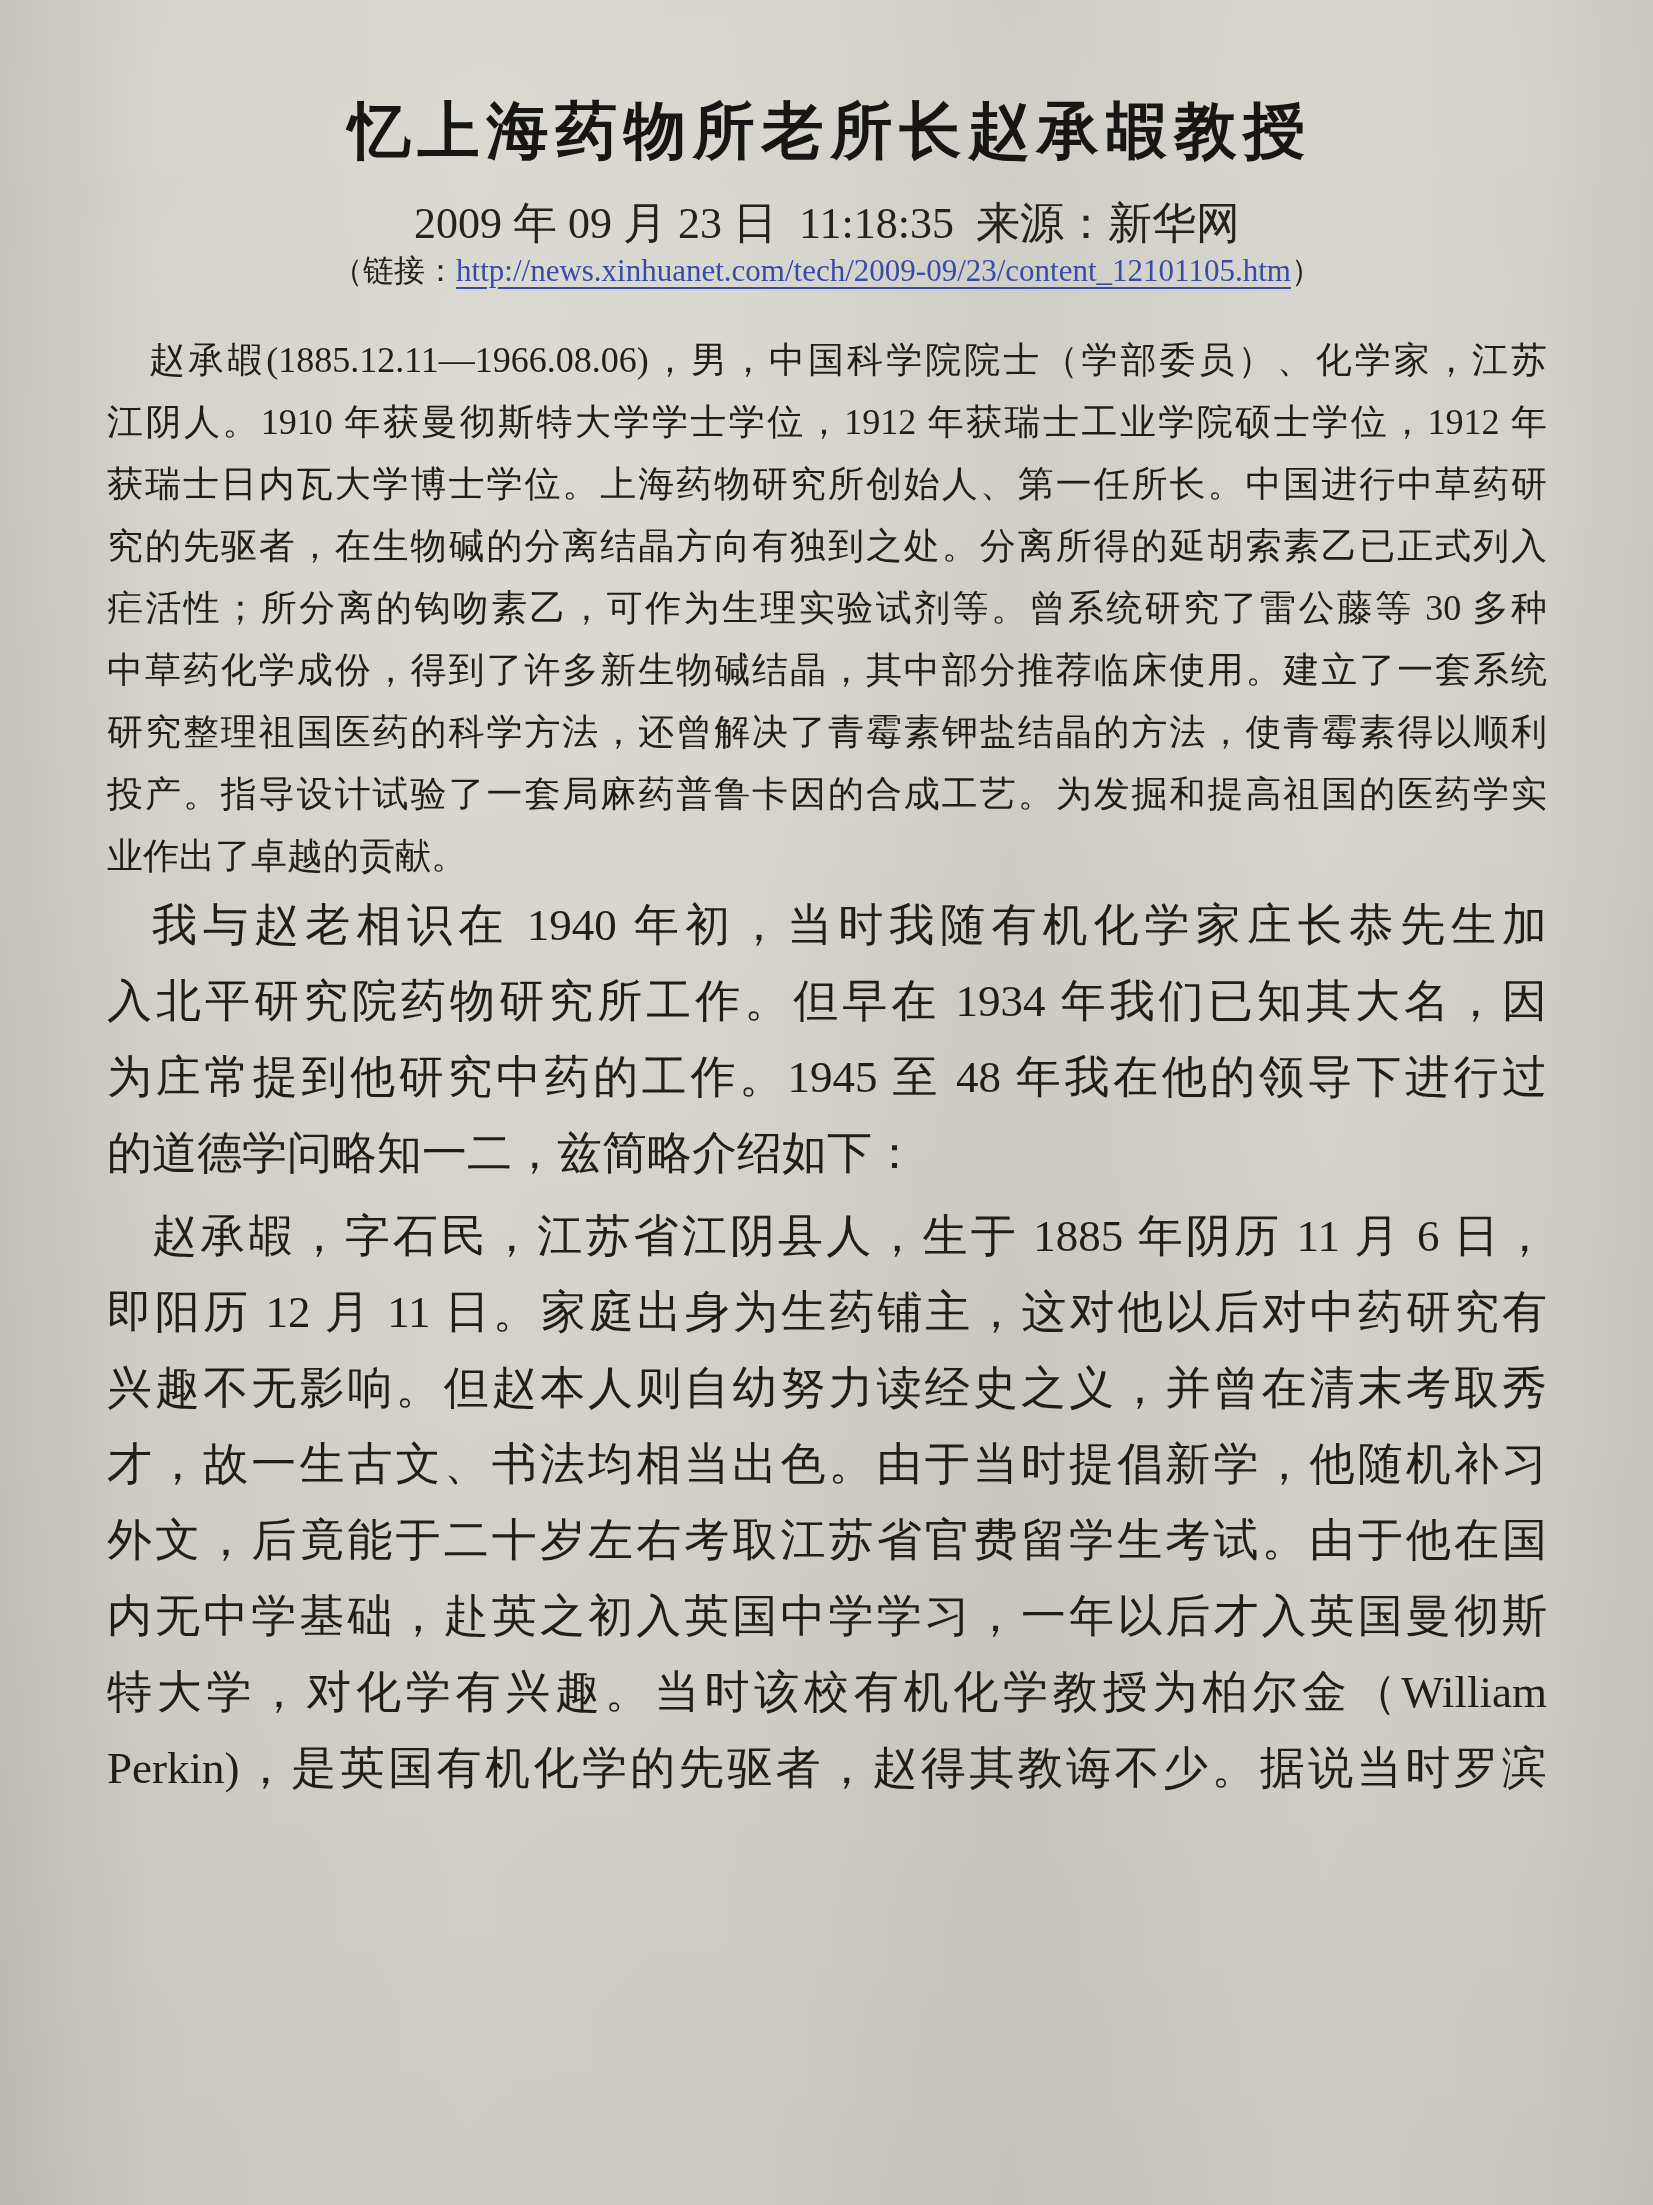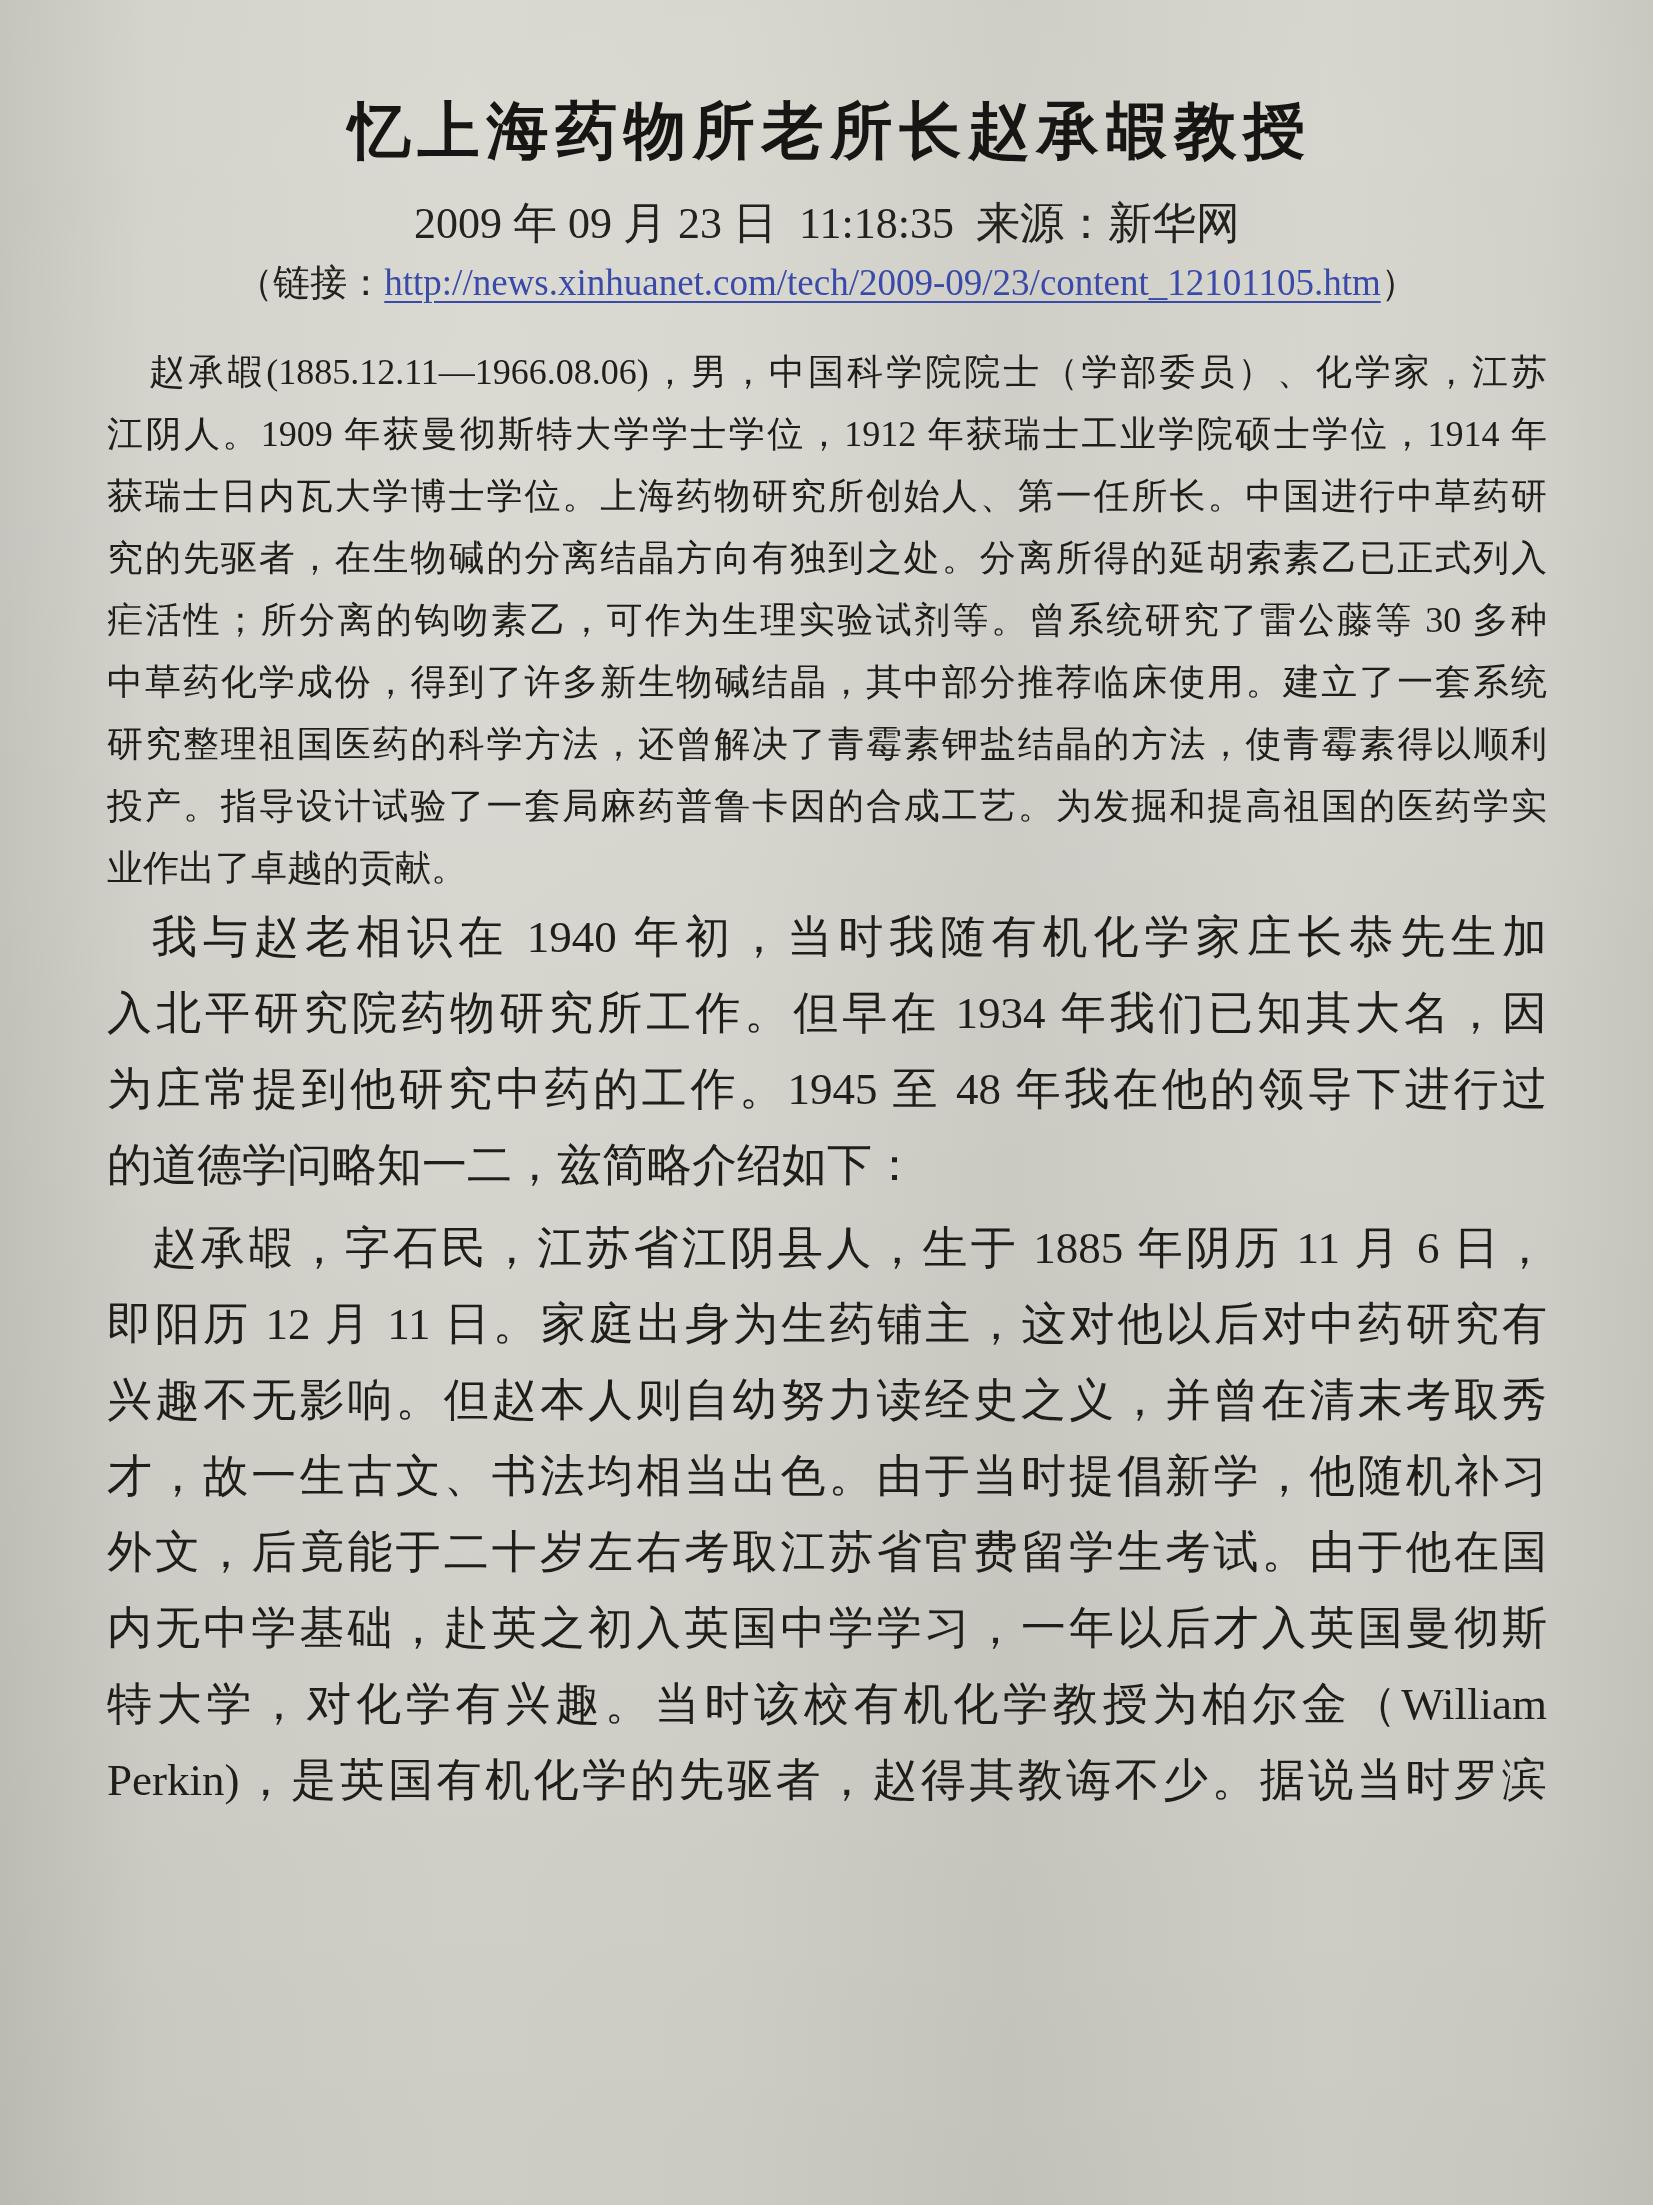--- a/index.html
+++ b/index.html
@@ -40,22 +40,22 @@
   }
   .meta {
     margin-top: 43px;
     font-size: 44px;
     line-height: 38px;
     text-align: center;
     white-space: pre-wrap;
     color: #24221f;
   }
   .link-line {
-    margin-top: 20px;
-    font-size: 37px;
+    margin-top: 8px;
+    font-size: 31px;
     line-height: 39px;
     text-align: center;
     color: #24221f;
     white-space: nowrap;
   }
   .link-line a {
     color: #3a4aa8;
     text-decoration: underline;
     text-decoration-thickness: 2px;
     text-underline-offset: 6px;
@@ -85,21 +85,21 @@
   <div class="content">
 
     <h1 class="title">忆上海药物所老所长赵承嘏教授</h1>
 
     <div class="meta">2009 年 09 月 23 日  11:18:35  来源：新华网</div>
 
     <div class="link-line"><span>（链接：</span><a>http://news.xinhuanet.com/tech/2009-09/23/content_12101105.htm</a><span>）</span></div>
 
     <section class="para small">
       <div class="line first">赵承嘏(1885.12.11—1966.08.06)，男，中国科学院院士（学部委员）、化学家，江苏</div>
-      <div class="line">江阴人。1909 年获曼彻斯特大学学士学位，1912 年获瑞士工业学院硕士学位，1914 年</div>
+      <div class="line">江阴人。1910 年获曼彻斯特大学学士学位，1912 年获瑞士工业学院硕士学位，1912 年</div>
       <div class="line">获瑞士日内瓦大学博士学位。上海药物研究所创始人、第一任所长。中国进行中草药研</div>
       <div class="line">究的先驱者，在生物碱的分离结晶方向有独到之处。分离所得的延胡索素乙已正式列入</div>
       <div class="line">疟活性；所分离的钩吻素乙，可作为生理实验试剂等。曾系统研究了雷公藤等 30 多种</div>
       <div class="line">中草药化学成份，得到了许多新生物碱结晶，其中部分推荐临床使用。建立了一套系统</div>
       <div class="line">研究整理祖国医药的科学方法，还曾解决了青霉素钾盐结晶的方法，使青霉素得以顺利</div>
       <div class="line">投产。指导设计试验了一套局麻药普鲁卡因的合成工艺。为发掘和提高祖国的医药学实</div>
       <div class="line last">业作出了卓越的贡献。</div>
     </section>
 
     <section class="para large">

